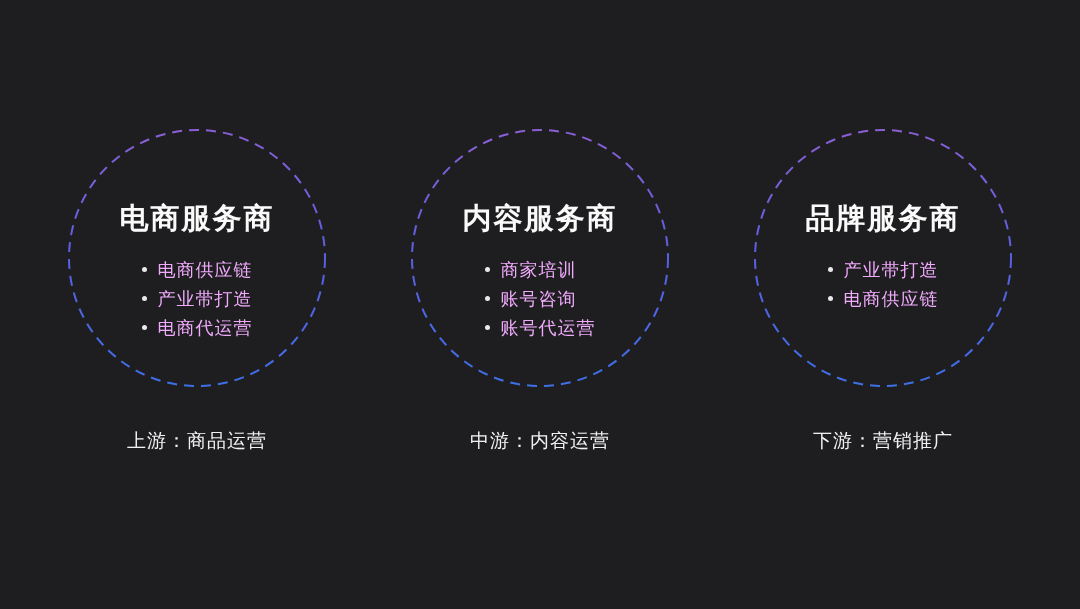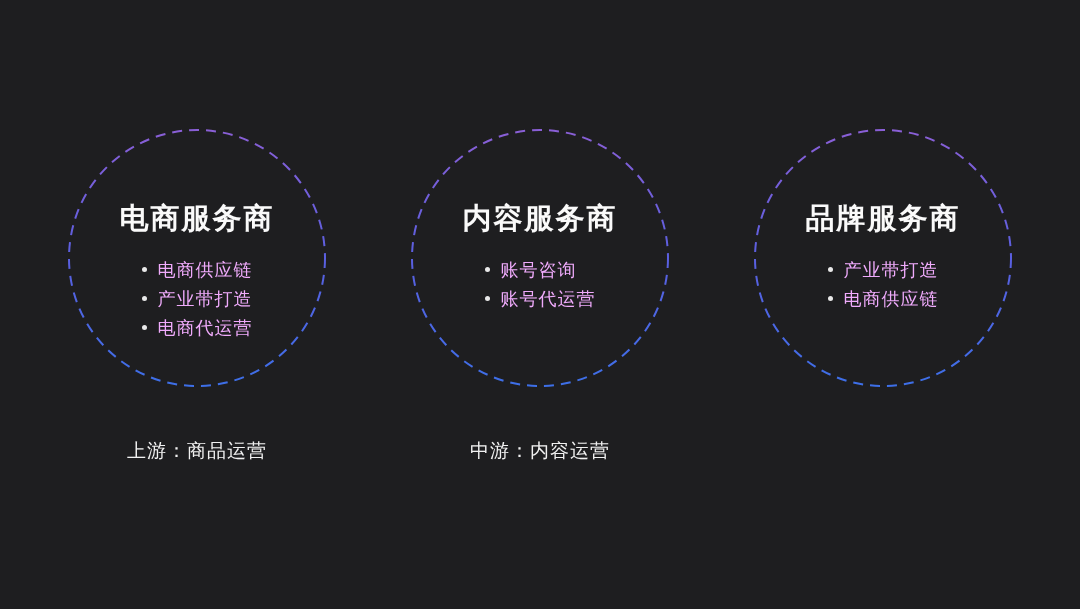--- a/index.html
+++ b/index.html
@@ -75,21 +75,21 @@
   }
   .bullet-dot {
     width: 5px;
     height: 5px;
     border-radius: 50%;
     background: #e9e9e9;
     margin-right: 11px;
     flex: none;
   }
   .stage-label {
-    margin-top: 50px;
+    margin-top: 40px;
     font-size: 19px;
     color: #f1f1f1;
     letter-spacing: 1px;
     white-space: nowrap;
   }
   .connector {
     width: 83px;
     height: 260px;
     display: flex;
     align-items: center;
@@ -158,20 +158,24 @@
               <stop offset="1" stop-color="#3d6fe8"></stop>
             </linearGradient>
           </defs>
           <circle cx="130" cy="130" r="128" fill="none" stroke="url(#circGrad2)" stroke-width="2" stroke-dasharray="10 7"></circle>
         </svg>
         <div class="circle-content">
           <div class="circle-title">内容服务商</div>
           <ul class="bullets">
             <li>
                 <span class="bullet-dot"></span>
+                <span>商家培训</span>
+              </li>
+            <li>
+                <span class="bullet-dot"></span>
                 <span>账号咨询</span>
               </li>
             <li>
                 <span class="bullet-dot"></span>
                 <span>账号代运营</span>
               </li>
           </ul>
         </div>
       </div>
       <div class="stage-label">中游：内容运营</div>
@@ -209,16 +213,17 @@
                 <span class="bullet-dot"></span>
                 <span>产业带打造</span>
               </li>
             <li>
                 <span class="bullet-dot"></span>
                 <span>电商供应链</span>
               </li>
           </ul>
         </div>
       </div>
+      <div class="stage-label">下游：营销推广</div>
     </div>
 
   </div>
 </div>
 
 </body></html>

